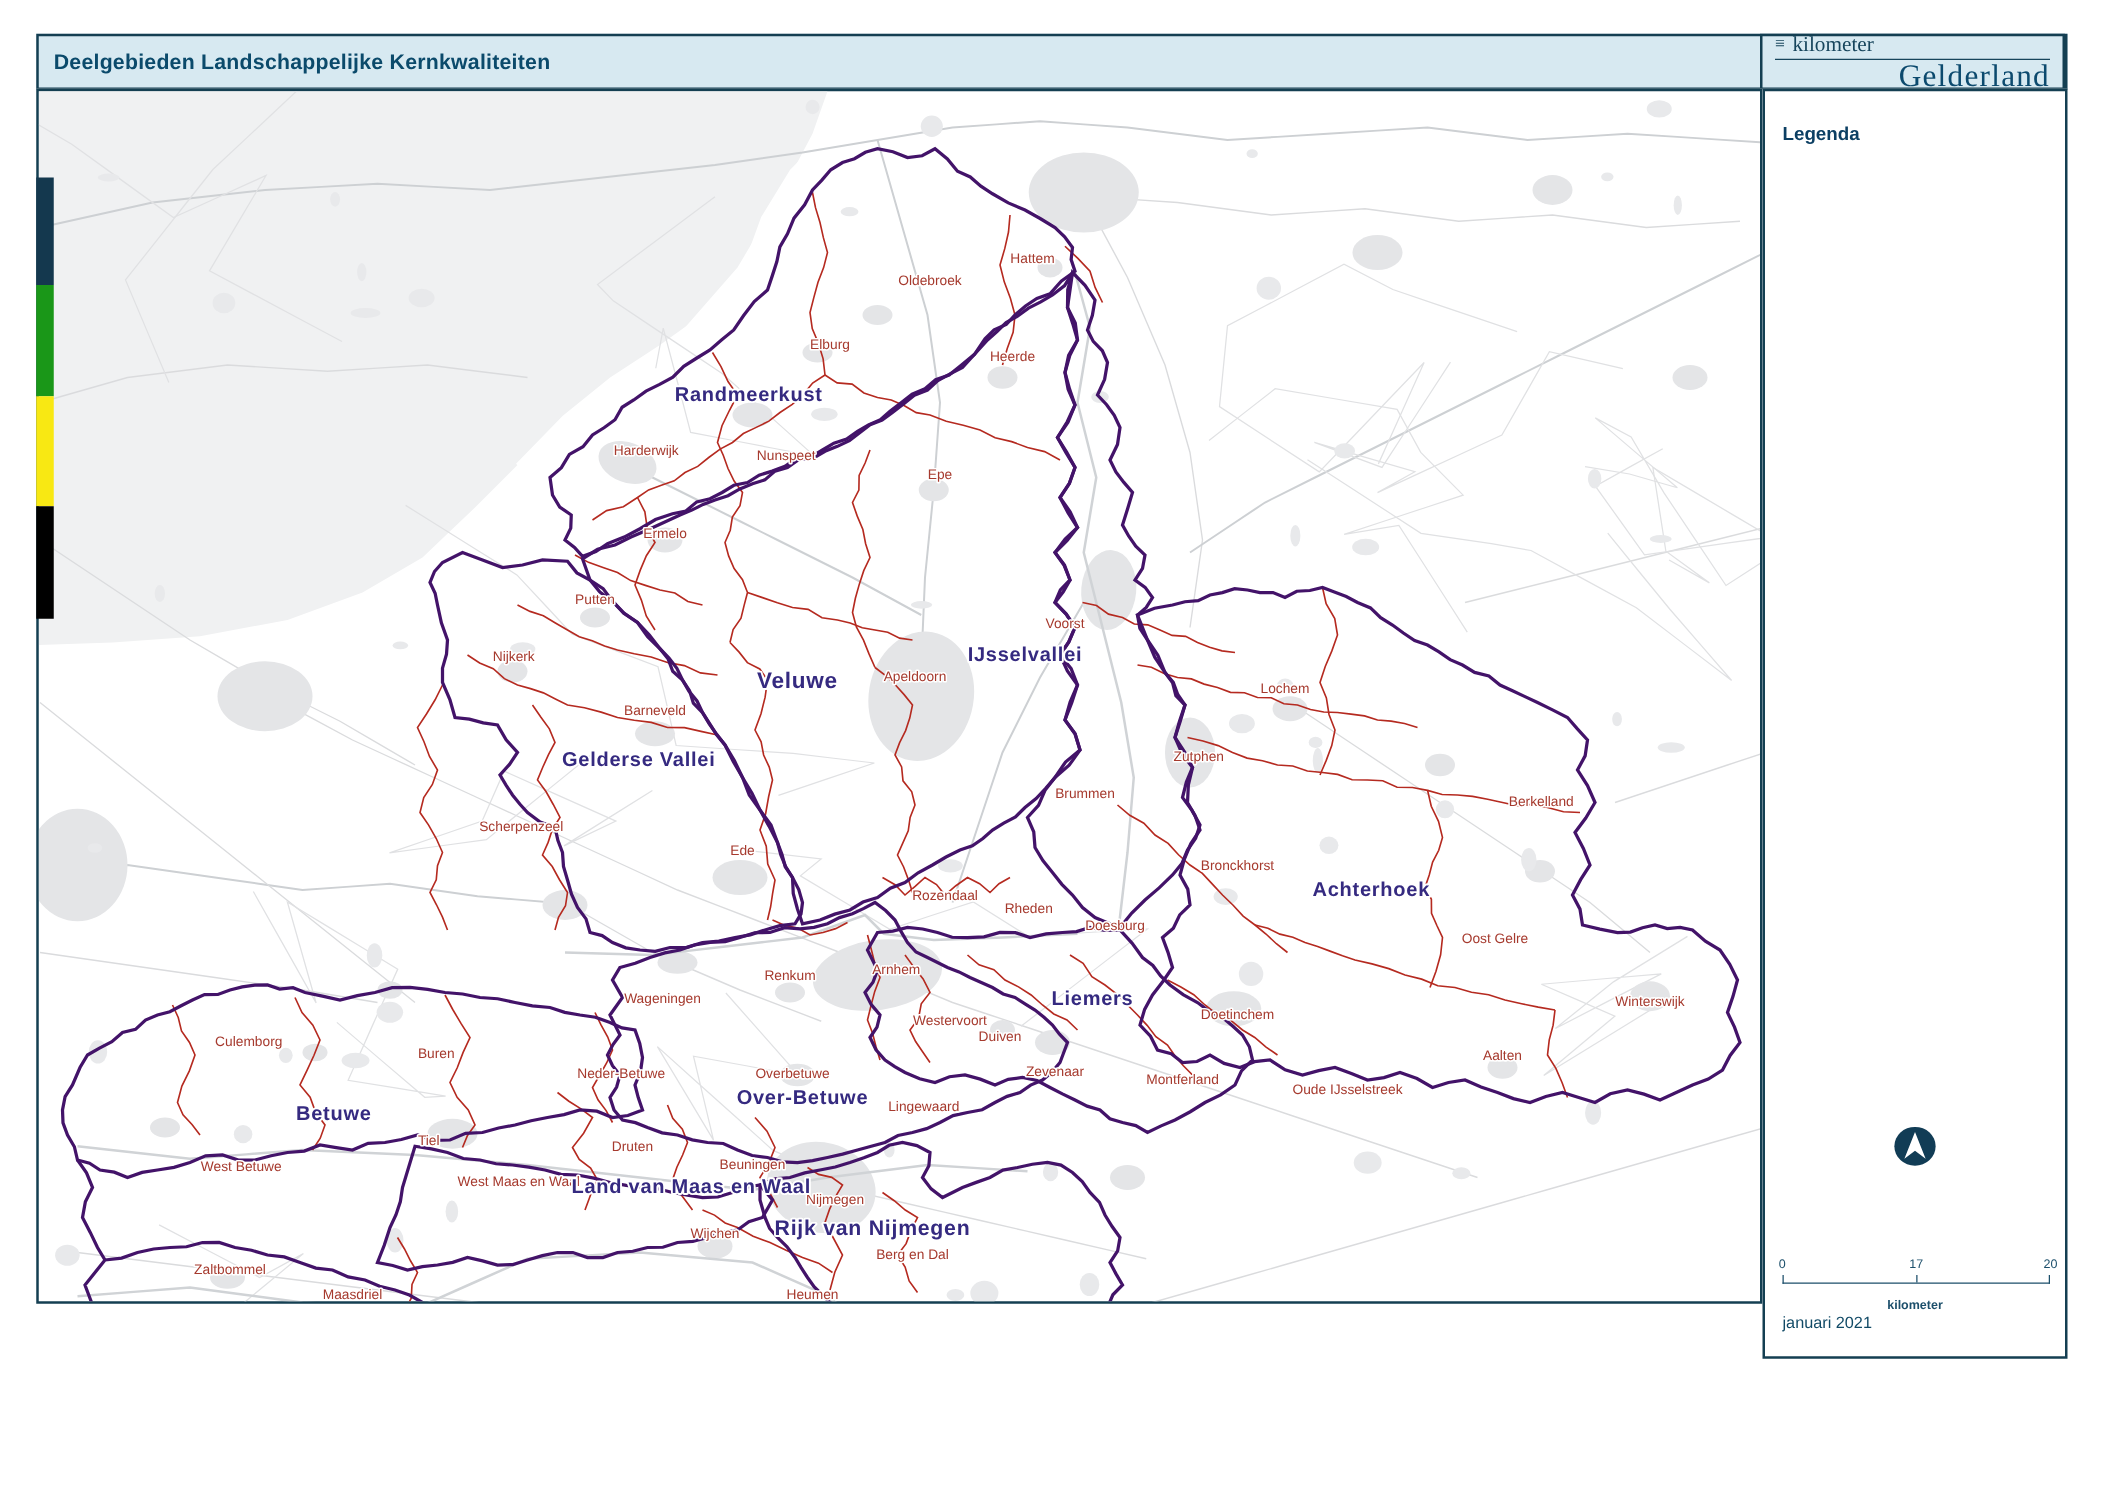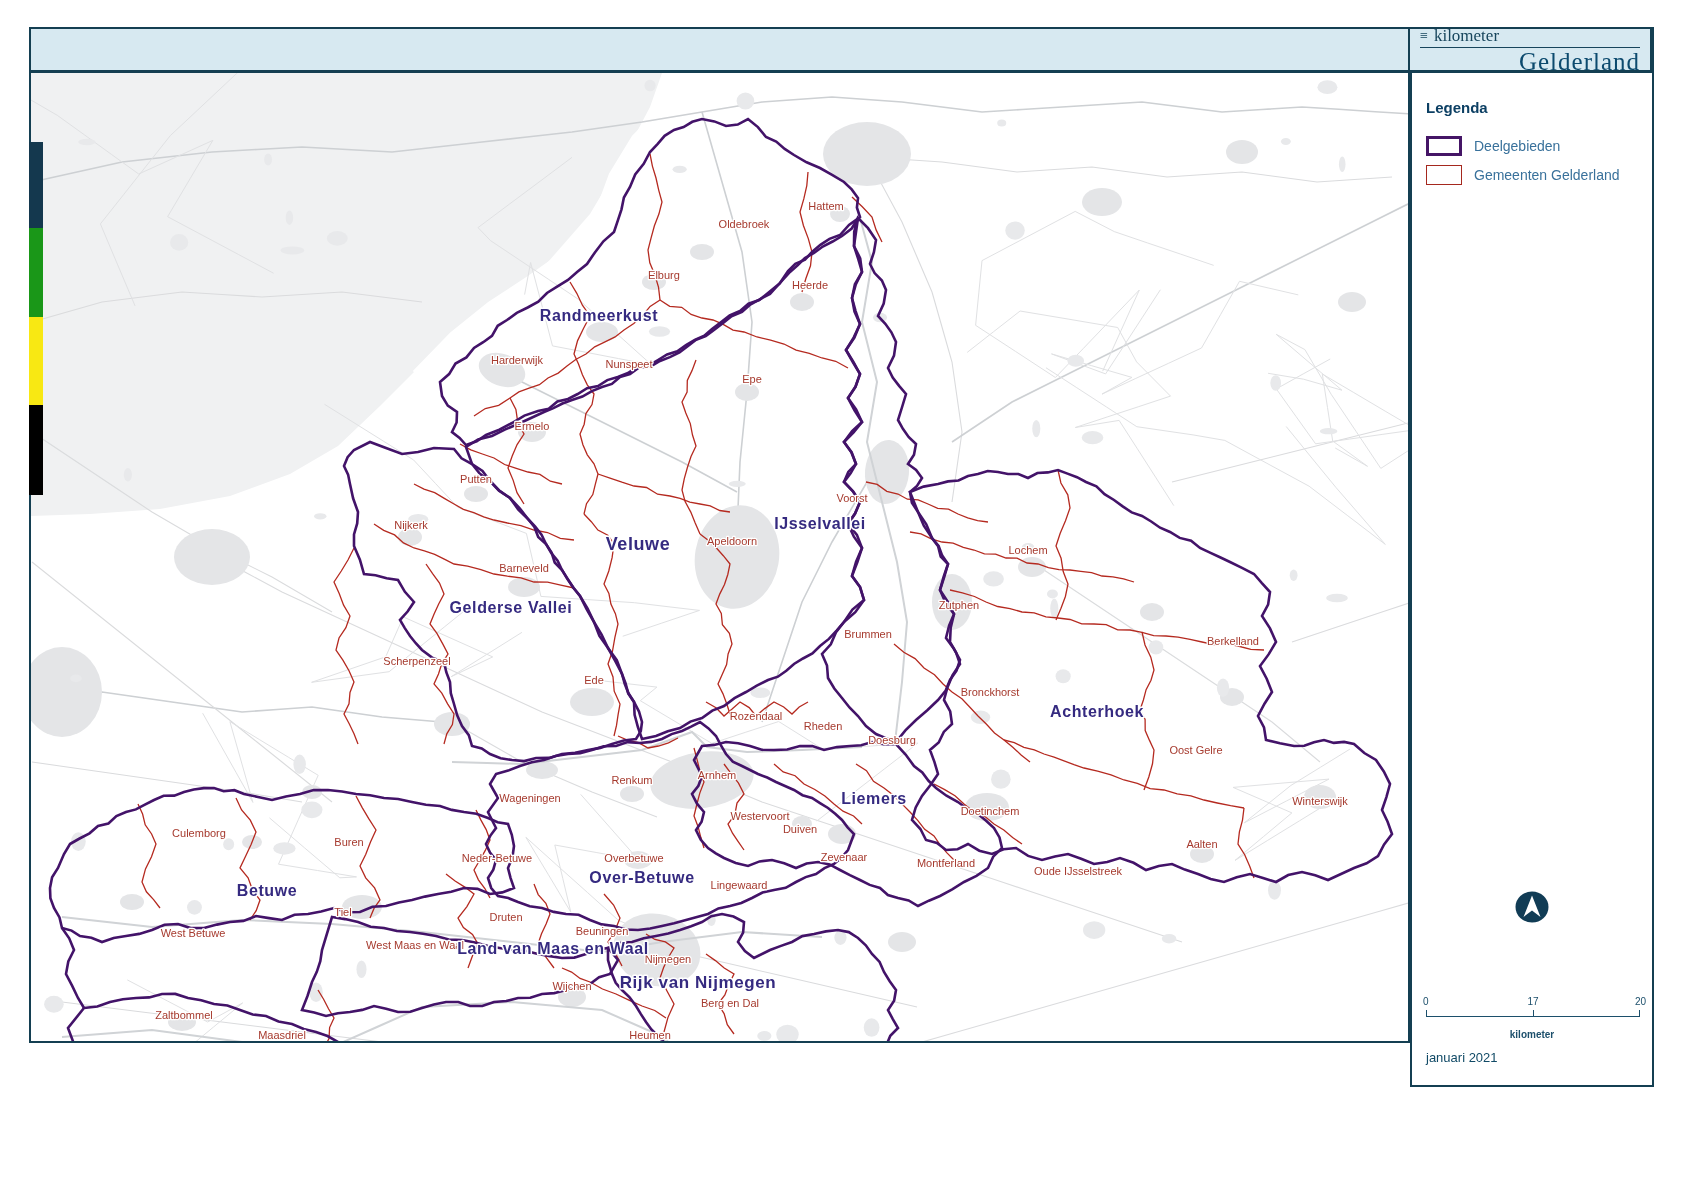--- a/index.html
+++ b/index.html
@@ -30,31 +30,32 @@
   .legend-swatch{width:36px;height:20px;background:#fff;box-sizing:border-box;flex:0 0 auto;}
   .legend-label{color:#39719b;font-size:14px;}
   #legend-bottom{margin-top:auto;}
   #north-arrow-wrap{display:flex;justify-content:center;margin-bottom:72px;}
   #scalebar{position:relative;width:214px;height:30px;margin:0 auto;}
   .sb-num{position:absolute;top:0;font-size:10px;color:#1c4f6b;}
   .sb-line{position:absolute;left:0;right:0;top:14px;height:6px;
            border-left:1px solid #1c4f6b;border-right:1px solid #1c4f6b;border-bottom:1px solid #1c4f6b;}
   .sb-mid{position:absolute;left:50%;top:14px;width:1px;height:6px;background:#1c4f6b;}
   #sb-unit{text-align:center;font-size:10px;color:#1c4f6b;margin-top:3px;font-weight:bold;}
-  #map-date{color:#114a66;font-size:13px;margin-top:10px;}
+  #map-date{color:#114a66;font-size:13px;}
   
   .muni-label{font-family:"Liberation Sans",sans-serif;font-size:11px;fill:#a63a2e;
               paint-order:stroke;stroke:#ffffff;stroke-width:2.5px;stroke-linejoin:round;}
   .region-label{font-family:"Liberation Sans",sans-serif;font-weight:bold;letter-spacing:.6px;
                 fill:#352a80;paint-order:stroke;stroke:#ffffff;stroke-width:3px;stroke-linejoin:round;}
 </style>
 </head>
 <body>
 
 <div id="title-bar" class="frame">
+  <span id="title-text">Deelgebieden Landschappelijke Kernkwaliteiten</span>
   <div id="logo-box">
     <div class="logo-line1">
       <span class="logo-glyph">≡</span>
       <span>kilometer</span>
     </div>
     <div class="logo-line2">Gelderland</div>
   </div>
 </div>
 
 <div id="map-frame" class="frame">
@@ -330,30 +331,20 @@
 
 <div id="color-bar">
     <div style="height: 86px; background: rgb(20, 56, 78);"></div>
     <div style="height: 89px; background: rgb(26, 151, 24);"></div>
     <div style="height: 88px; background: rgb(248, 232, 19);"></div>
     <div style="height: 90px; background: rgb(0, 0, 0);"></div>
   </div>
 
 <div id="legend-panel" class="frame">
   <div id="legend-heading">Legenda</div>
-  <div id="legend-items">
-      <div class="legend-item">
-        <div class="legend-swatch" style="border: 3px solid rgb(69, 21, 102);"></div>
-        <span class="legend-label">Deelgebieden</span>
-      </div>
-      <div class="legend-item">
-        <div class="legend-swatch" style="border: 1.5px solid rgb(165, 40, 30);"></div>
-        <span class="legend-label">Gemeenten Gelderland</span>
-      </div>
-    </div>
 
   <div id="legend-bottom">
     <div id="north-arrow-wrap">
       <svg width="36" height="34" viewBox="0 0 36 34">
         <ellipse cx="18" cy="17" rx="16.5" ry="15.5" fill="#113c55"></ellipse>
         <path d="M18,5.5 L26.5,27 L18,20.5 L9.5,27 Z" fill="#ffffff"></path>
       </svg>
     </div>
     <div id="scalebar">
       <span class="sb-num" style="left:-3px">0</span>

